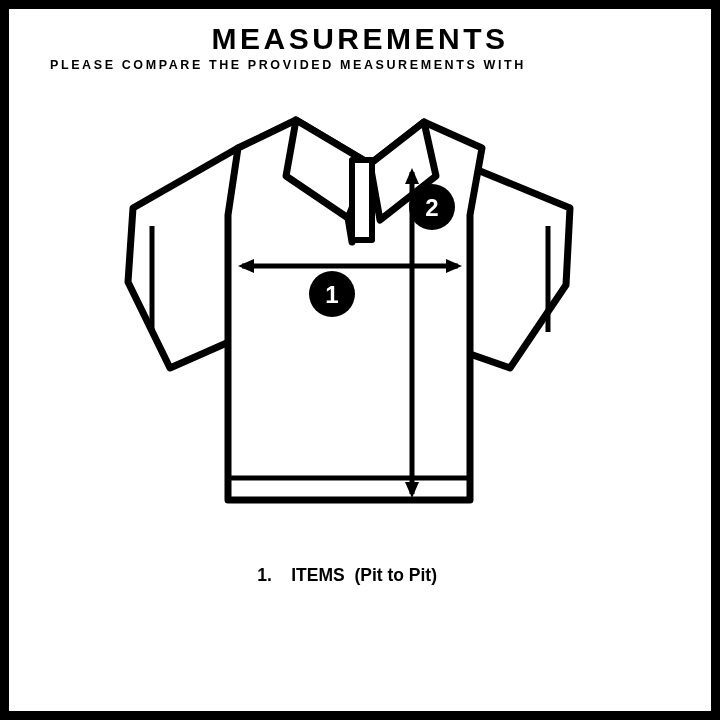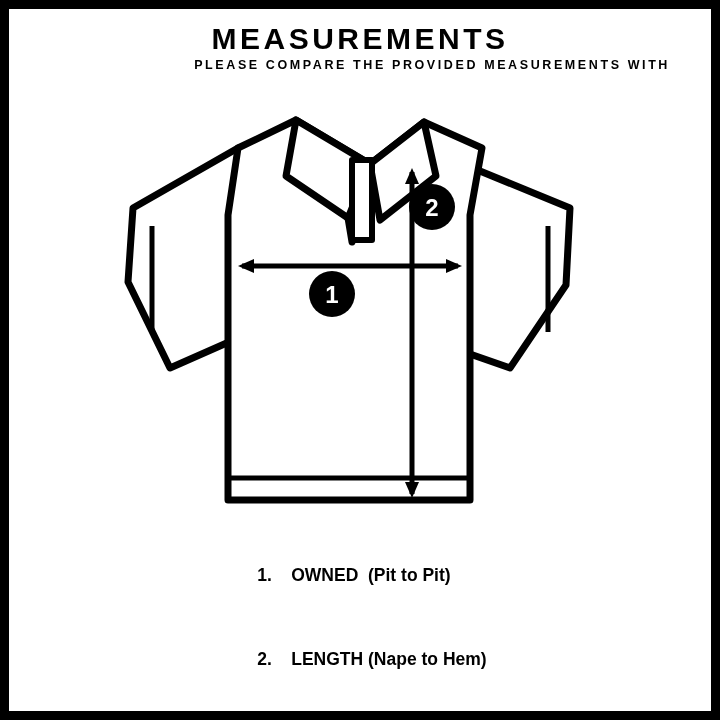--- a/index.html
+++ b/index.html
@@ -36,21 +36,21 @@
     font-size: 30px;
     font-weight: bold;
     letter-spacing: 3.5px;
     color: #000000;
     font-family: "Liberation Sans", sans-serif;
   }
   .subtitle {
     position: absolute;
     left: 50px; top: 55px;
     width: 620px;
-    text-align: right;
+    text-align: left;
     font-size: 12.5px;
     font-weight: bold;
     letter-spacing: 2.6px;
     line-height: 21px;
     color: #000000;
   }
   .diagram {
     position: absolute;
     left: 0; top: 100px;
     width: 720px;
@@ -148,24 +148,21 @@
       </g>
       <g>
         <circle cx="432" cy="107" r="23" fill="#000000"></circle>
         <text x="432" y="116" font-family="Liberation Sans, sans-serif" font-size="24" font-weight="bold" fill="#ffffff" text-anchor="middle">2</text>
       </g>
     </svg>
   </div>
 
   <div class="legend">
     <div class="legend-row">
-      <span class="legend-num">1.</span><span class="legend-main">OWNED</span>&nbsp;&nbsp;<span class="legend-sub">(Pit to Pit)</span>
-    </div>
-    <div class="legend-row">
-      <span class="legend-num">2.</span><span class="legend-main">LENGTH</span>&nbsp;<span class="legend-sub">(Nape to Hem)</span>
+      <span class="legend-num">1.</span><span class="legend-main">ITEMS</span>&nbsp;&nbsp;<span class="legend-sub">(Pit to Pit)</span>
     </div>
   </div>
 
   <div class="footer">
 
     
 
     
 
     

